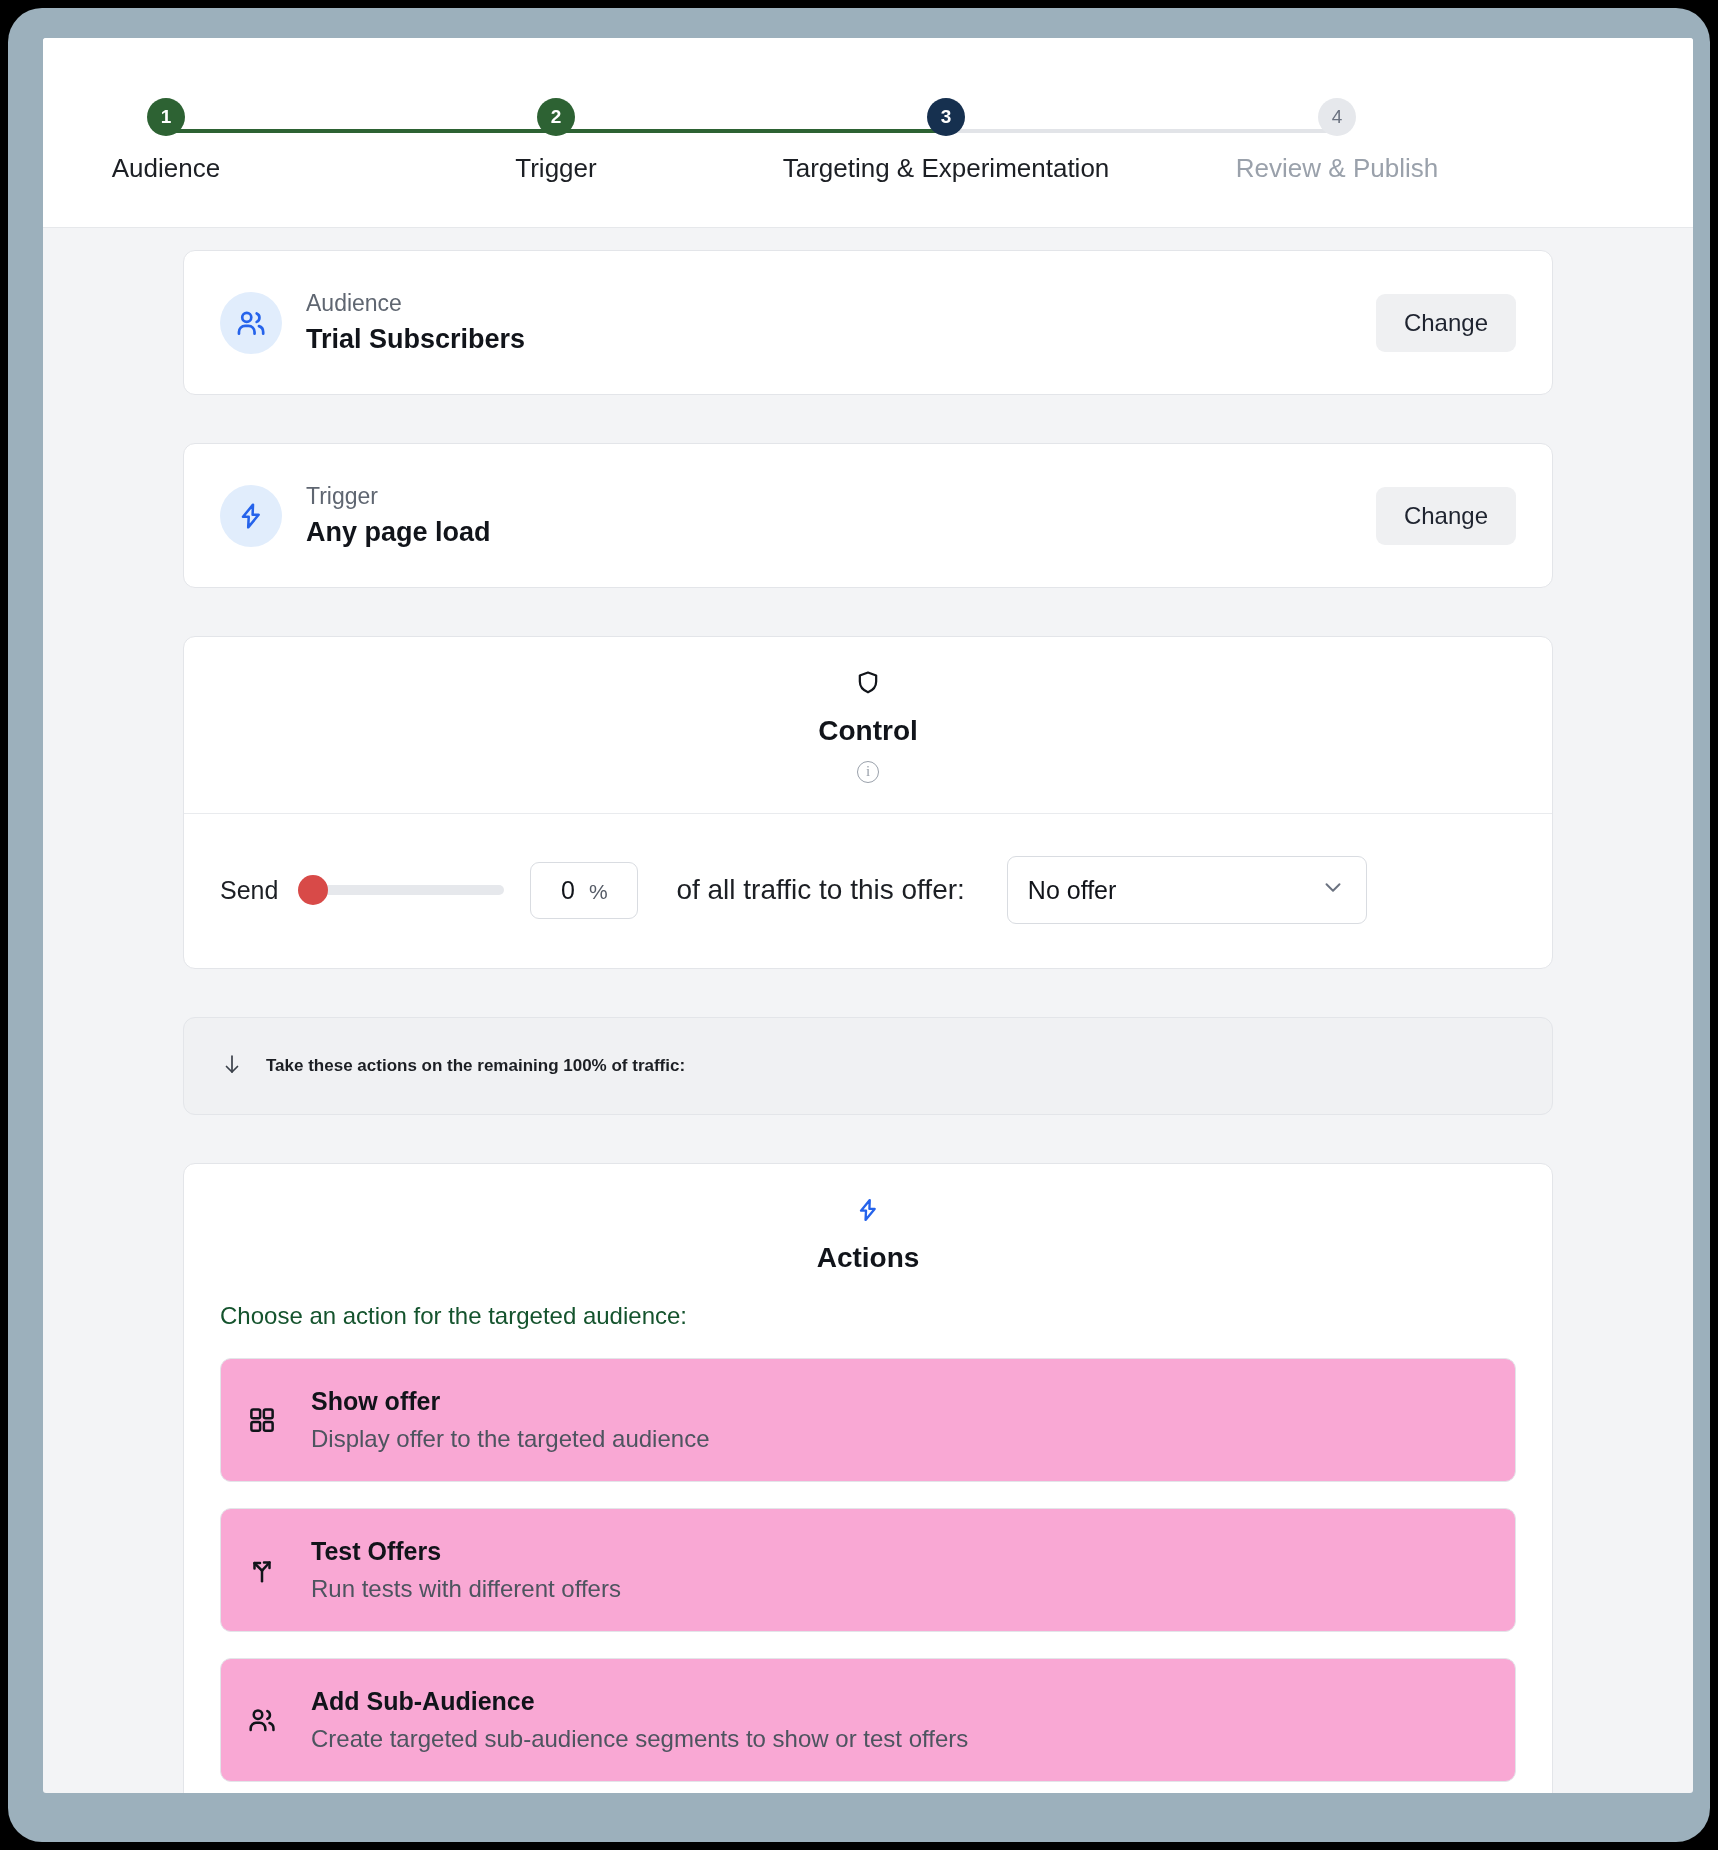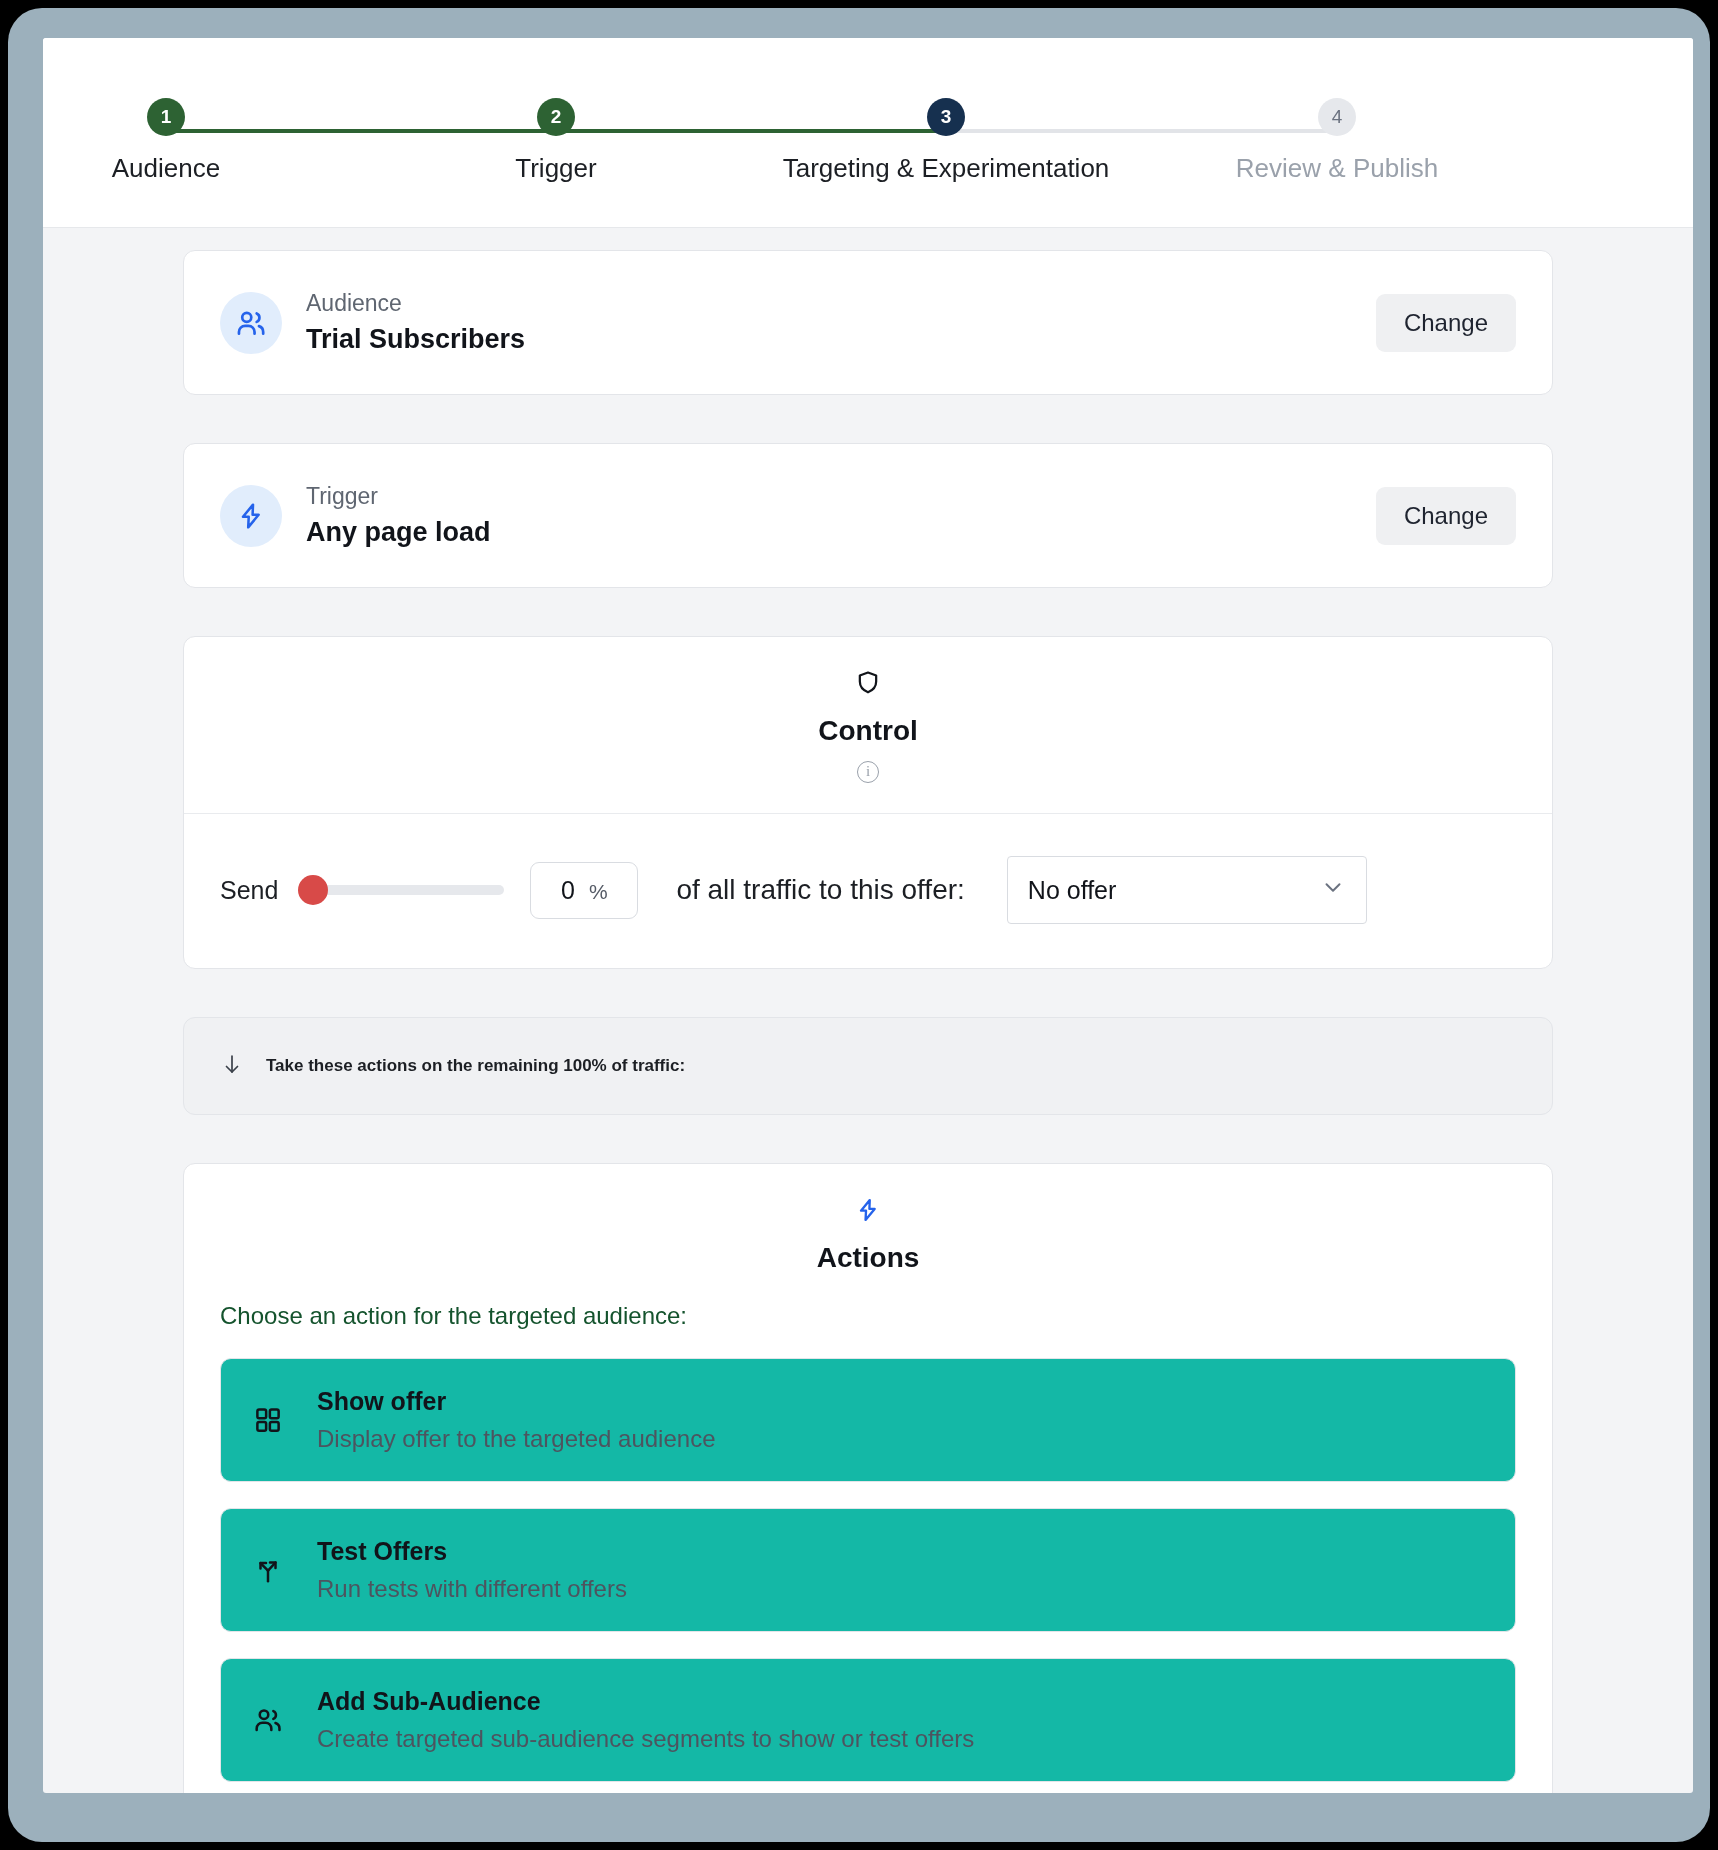--- a/index.html
+++ b/index.html
@@ -183,21 +183,21 @@
   }
   .pct-value {
     font-size: 25px;
     color: #11141a;
   }
   .pct-sign { font-size: 21px; color: #555b66; }
   .traffic-text { font-size: 28px; color: #1c1f24; margin-right: 42px; white-space: nowrap;}
   .offer-select {
     flex: 0 0 360px;
     border: 1px solid #d9dce1;
-    border-radius: 4px;
+    border-radius: 9px;
     padding: 17px 20px;
     display: flex;
     align-items: center;
     justify-content: space-between;
     font-size: 25px;
     color: #11141a;
     background: #fff;
     cursor: pointer;
   }
 
@@ -219,24 +219,24 @@
     font-size: 24px;
     color: #14532d;
     padding: 18px 36px 28px 36px;
   }
   .action-item {
     display: flex;
     align-items: center;
     border: 1px solid #e3e5e9;
     border-radius: 11px;
     margin: 0 36px 26px 36px;
-    padding: 28px 30px;
+    padding: 28px 24px;
     cursor: pointer;
     gap: 32px;
-    background: #14b8a6;
+    background: #f9a8d4;
   }
   .action-icon { flex: 0 0 auto; width: 34px; display:flex; align-items:center; justify-content:center;}
   .action-title { font-size: 25px; font-weight: bold; color: #11141a; margin-bottom: 9px; }
   .action-desc  { font-size: 24px; color: #4d545f; }
   .actions-card-pad { padding-bottom: 20px; }
 </style>
 </head>
 <body>
 
 <div id="device-frame">

